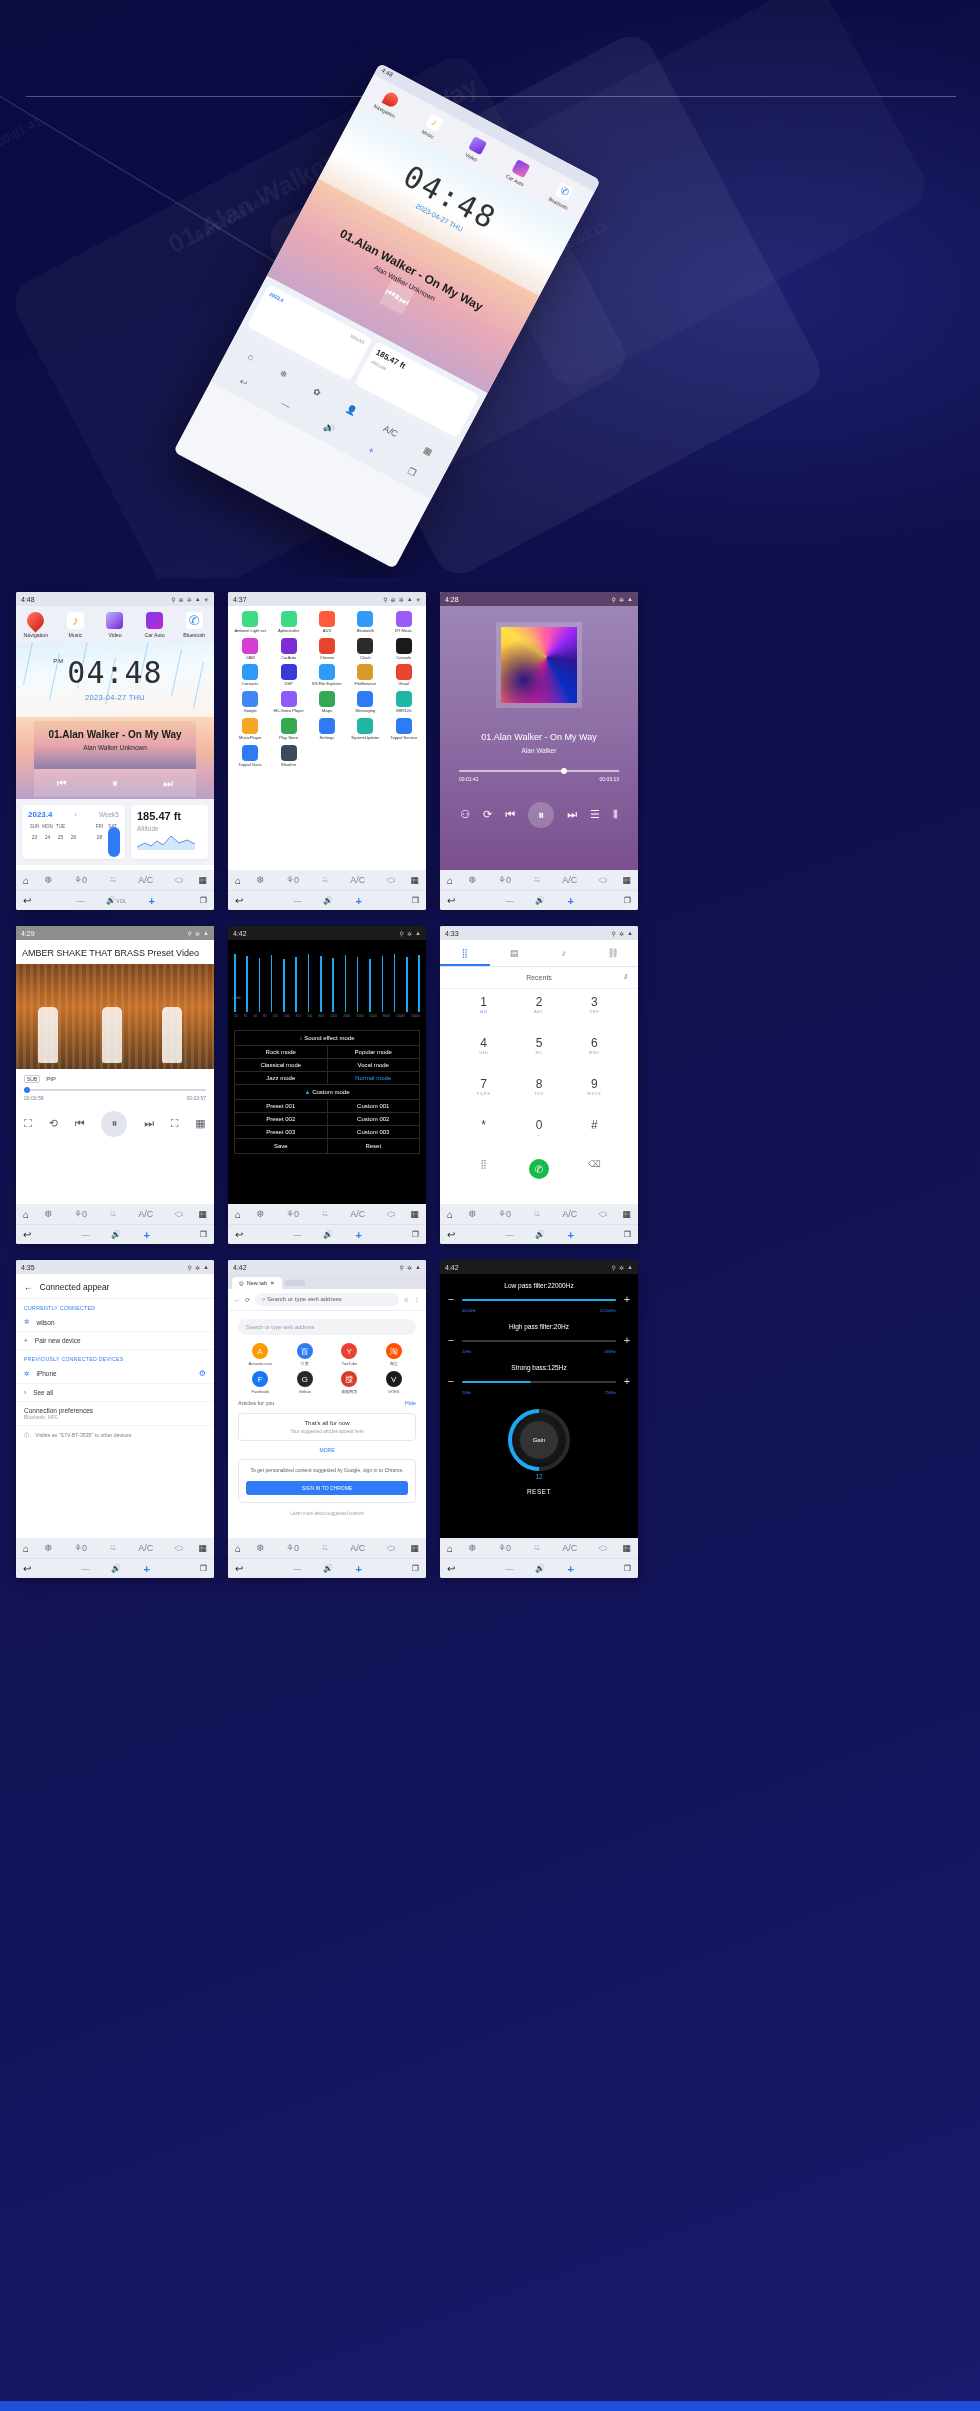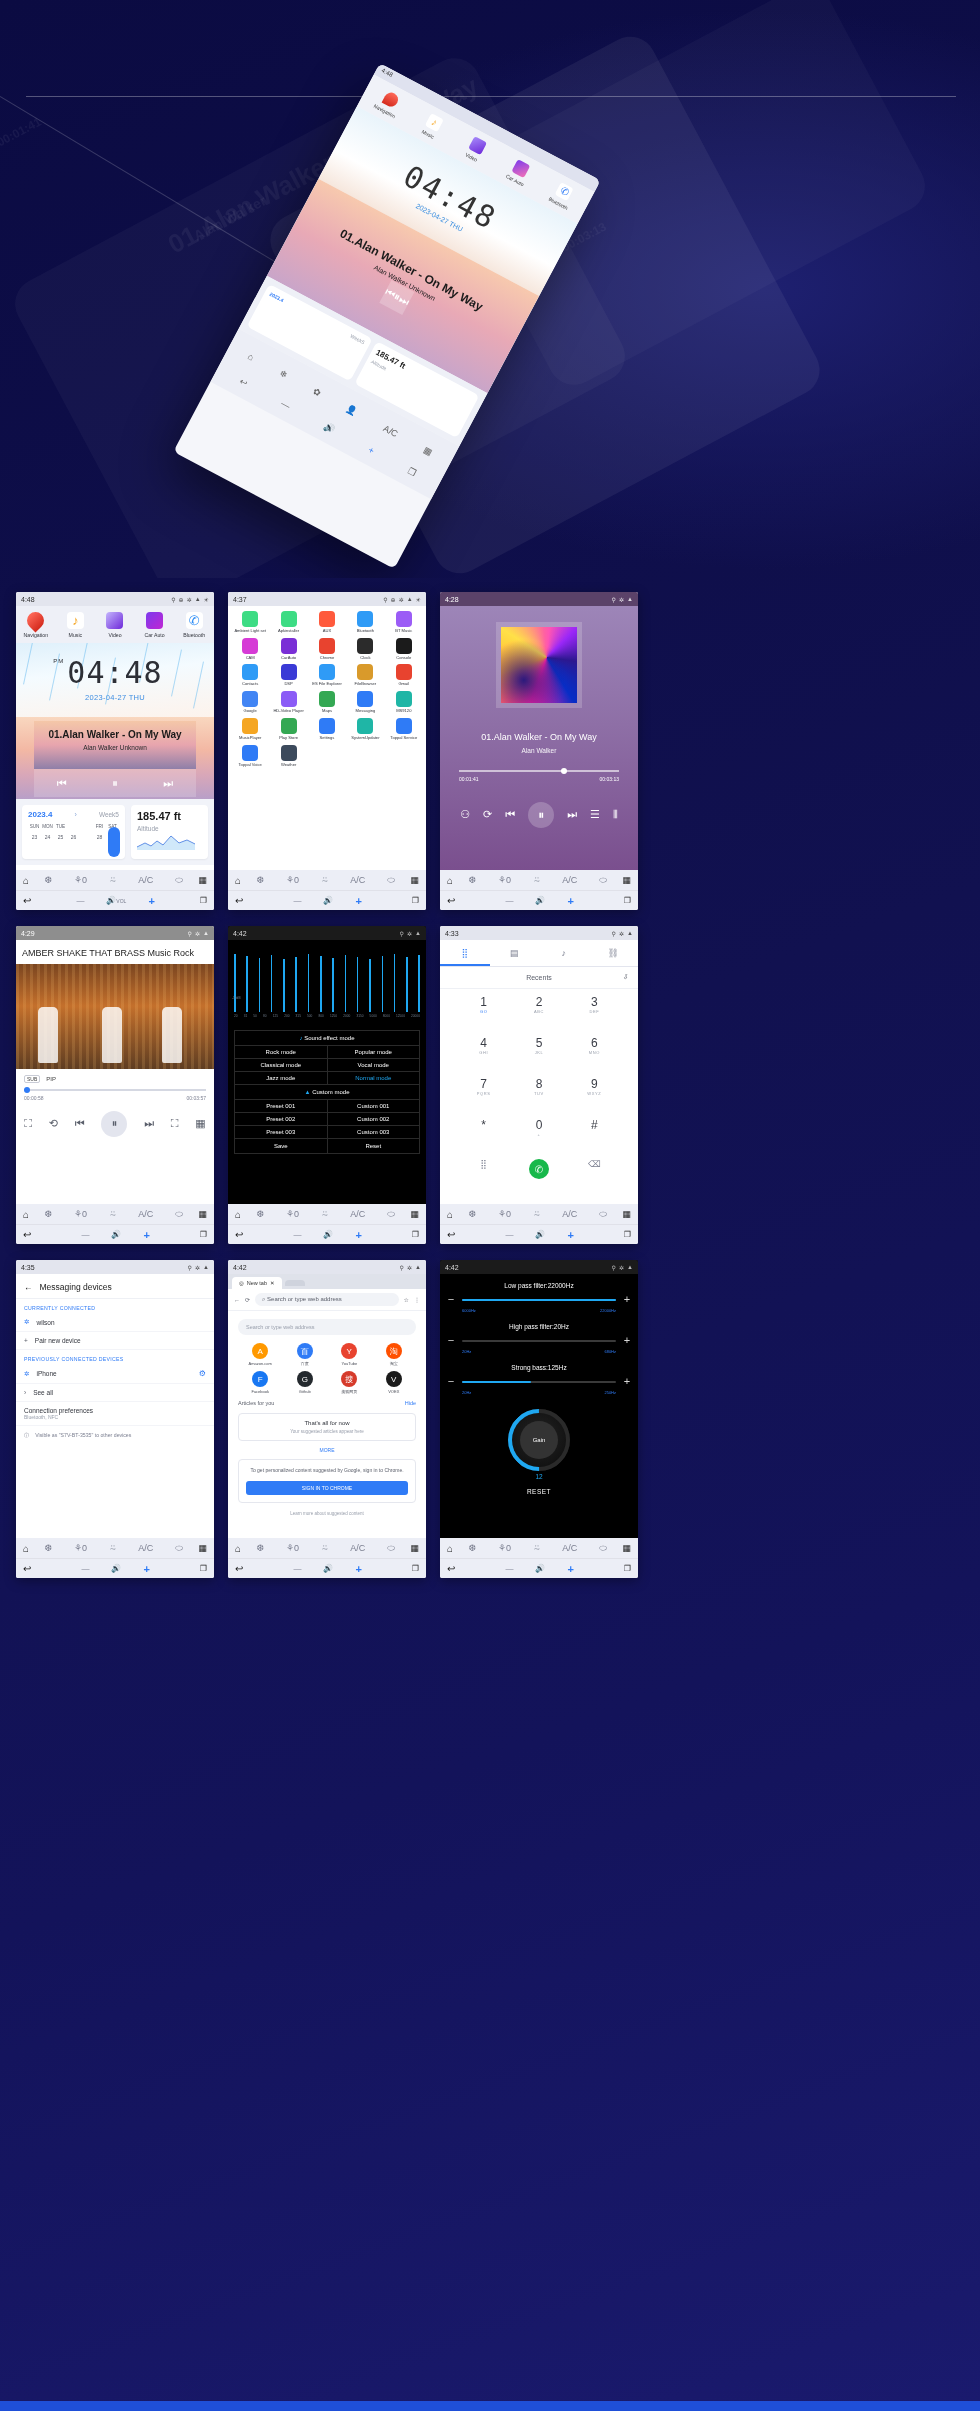--- a/index.html
+++ b/index.html
@@ -702,21 +702,21 @@
     <div class="card">
       <div class="statusbar grey">
         <span>4:29</span>
         <span class="sb-icons">
             <span>⚲</span>
             <span>✲</span>
             <span>▲</span>
           </span>
       </div>
       <div class="body">
-        <div class="vid-title">AMBER SHAKE THAT BRASS Music Rock</div>
+        <div class="vid-title">AMBER SHAKE THAT BRASS Preset Video</div>
         <div class="vid-stage">
           <div class="crowd"></div>
           <div class="fig f1"></div>
             <div class="fig f2"></div>
             <div class="fig f3"></div>
         </div>
         <div class="vid-ctrlrow">
           <span class="vid-pipbadge">SUB</span>
           <span>PIP</span>
         </div>
@@ -987,21 +987,21 @@
         <span class="sb-icons">
             <span>⚲</span>
             <span>✲</span>
             <span>▲</span>
           </span>
       </div>
       <div class="body">
         <div class="cd">
           <div class="cd-head">
             <span>←</span>
-            <span>Messaging devices</span>
+            <span>Connected appear</span>
           </div>
           <div class="cd-sec">CURRENTLY CONNECTED</div>
           <div class="cd-item">
             <span style="color:#2f7bf6;">✲</span>
             <span>wilson</span>
           </div>
           <div class="cd-item">
             <span style="color:#5b5f6b;">+</span>
             <span>Pair new device</span>
           </div>

